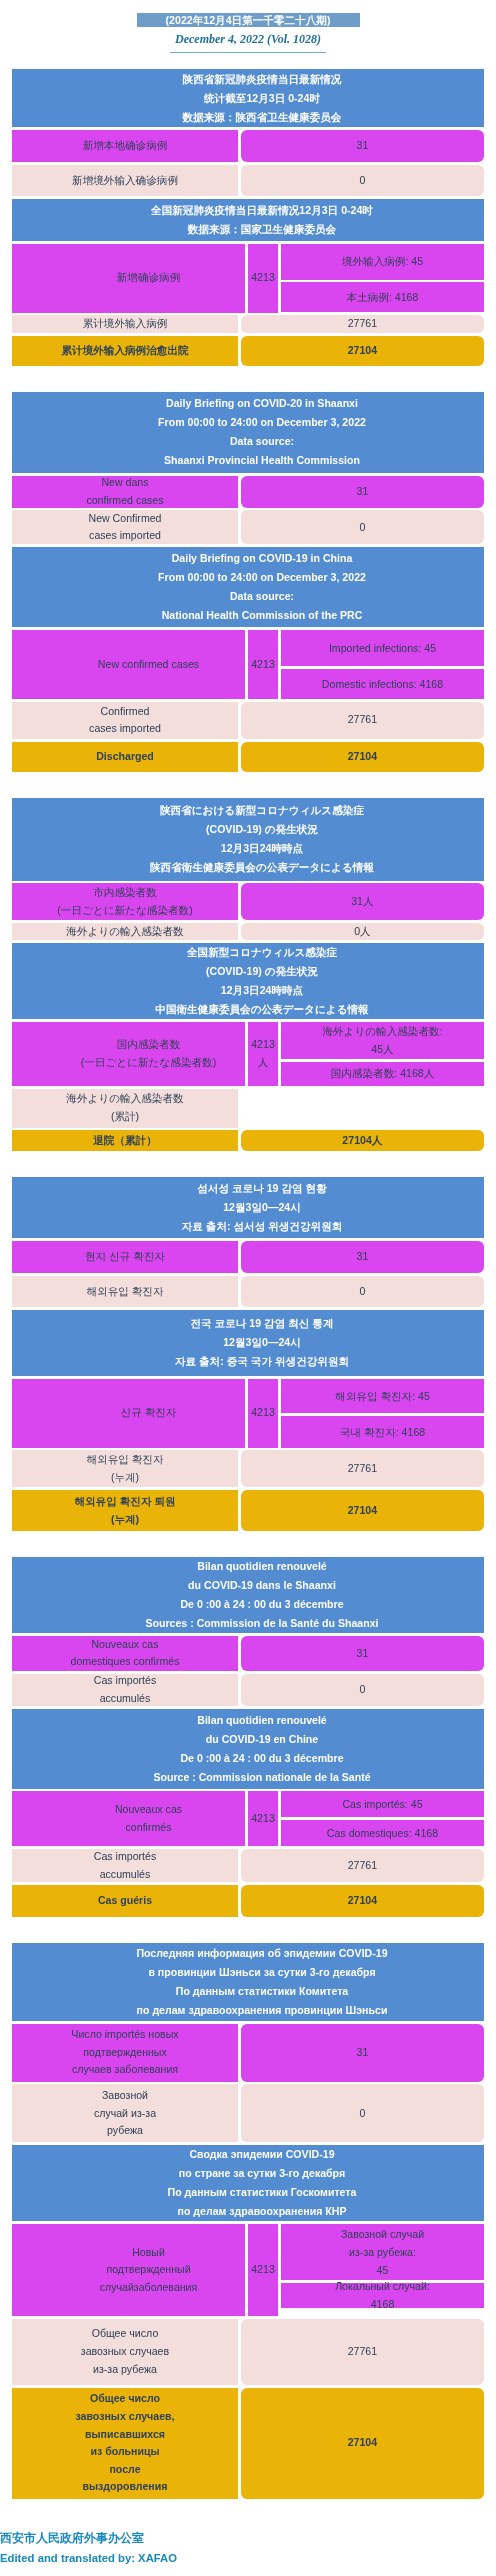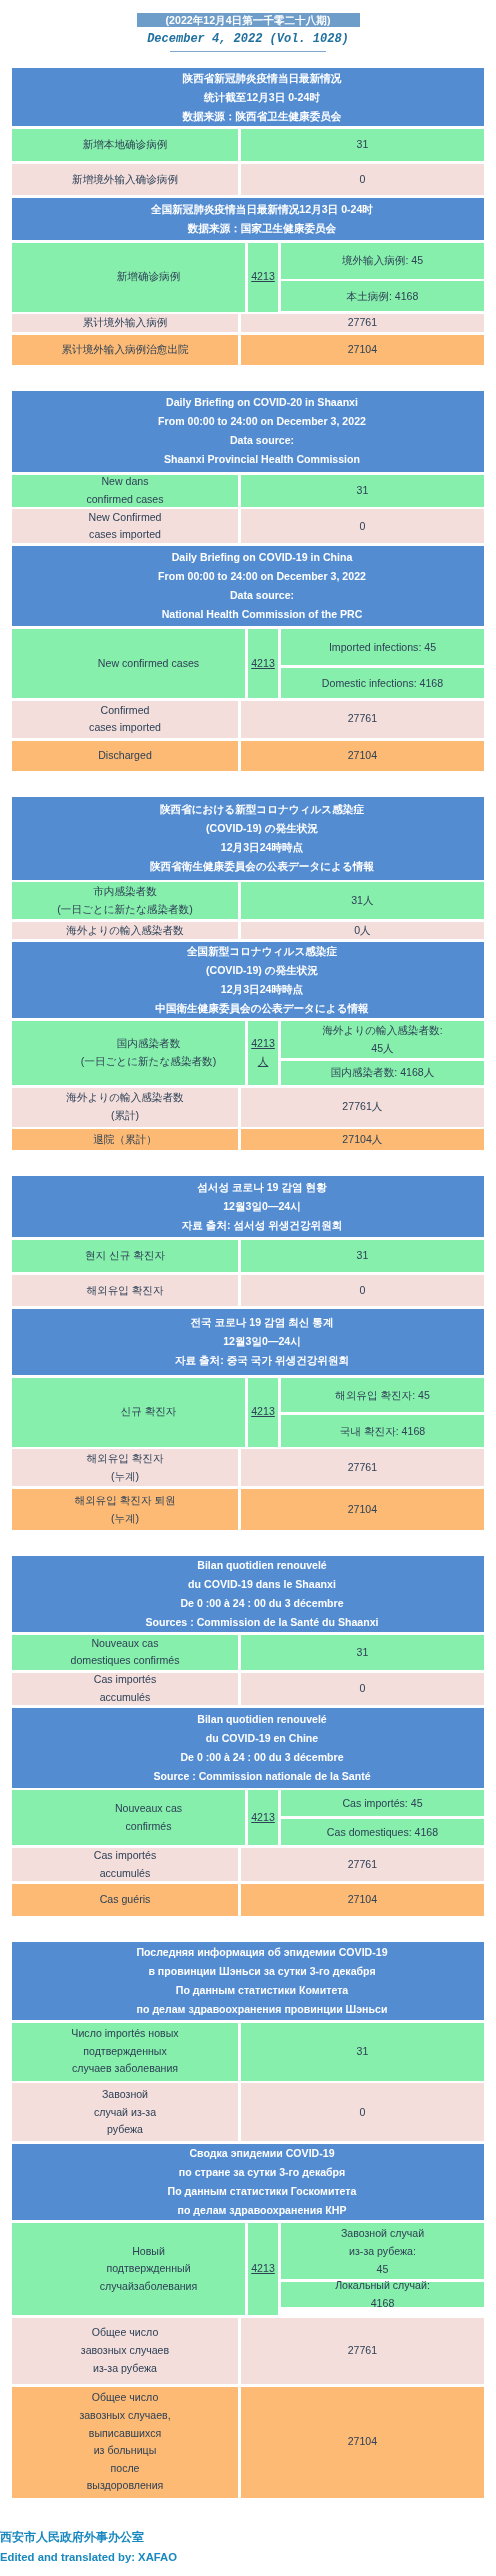--- a/index.html
+++ b/index.html
@@ -2,47 +2,47 @@
 <html style="font-size:11.3px"><head>
 <meta charset="utf-8">
 <style>
   html,body{margin:0;padding:0;background:#ffffff;}
   body{width:496px;font-family:"Liberation Sans","DejaVu Sans",sans-serif;color:#2e4156;}
   .page{width:496px;}
 
   
   .title-bar{width:223px;margin:13.4px auto 0;background:#6d9dc8;color:#ffffff;
     font-weight:bold;font-size:10.6px;text-align:center;height:14px;line-height:14px;}
-  .subtitle{text-align:center;font-family:Liberation Mono, monospace;
+  .subtitle{text-align:center;font-family:Liberation Serif, serif;
     font-style:italic;font-weight:bold;font-size:12px;color:#20719f;margin-top:5px;}
   .divider{width:156px;border:none;border-top:1.4px solid #7ea8d0;margin:5px auto 0;}
 
   
   .lang-block{width:472px;margin:26px auto 0;}
   .lang-block.first{margin-top:16px;}
   .tbl{width:472px;}
   .tbl.attached{margin-top:2.8px;}
 
   .thead{background:#538cd1;color:#ffffff;font-weight:bold;font-size:10.6px;
     display:flex;flex-direction:column;justify-content:center;align-items:center;text-align:center;padding-left:28px;}
   .thead div{line-height:19px;}
 
   .row{display:flex;gap:2.8px;margin-top:2.8px;}
   .cell{display:flex;flex-direction:column;justify-content:center;align-items:center;
     text-align:center;font-size:10.6px;line-height:17.6px;}
   .lab{width:226px;}
-  .val{flex:1;}
+  .val{flex:1;border-radius:6px;}
   .lab2{width:254px;padding-left:40px;}
-  .tot{width:40px;text-decoration:underline;}
+  .tot{width:40px;}
   .subs{width:203px;display:flex;flex-direction:column;gap:2.8px;}
   .sub{width:203px;line-height:18.3px;}
 
-  .cyan{background:#86efac;}
+  .cyan{background:#d946ef;}
   .pink{background:#f3dedc;}
-  .lav{background:#fdba74;}
+  .lav{background:#eab308;font-weight:bold;}
 
   
   .footer{margin-top:31px;text-align:left;}
   .footer-cn{color:#1888be;font-weight:bold;font-size:12px;line-height:17px;}
   .footer-en{color:#1888be;font-weight:bold;font-size:11.3px;line-height:15.5px;margin-top:4.2px;padding-bottom:5.6px;}
 </style>
 </head>
 <body>
 
 <div class="page">
@@ -208,21 +208,20 @@
           <div class="cell sub cyan" style="height:24px">
               <div>国内感染者数: 4168人</div>
             </div>
         </div>
       </div>
       <div class="row" style="height:39px">
         <div class="cell lab pink">
           <div>海外よりの輸入感染者数</div>
             <div>(累計)</div>
         </div>
-        <div class="cell val pink">27761人</div>
       </div>
       <div class="row" style="height:21px">
         <div class="cell lab lav">
             <div>退院（累計）</div>
           </div>
         <div class="cell val lav">27104人</div>
       </div>
     </div>
   </div>
 

